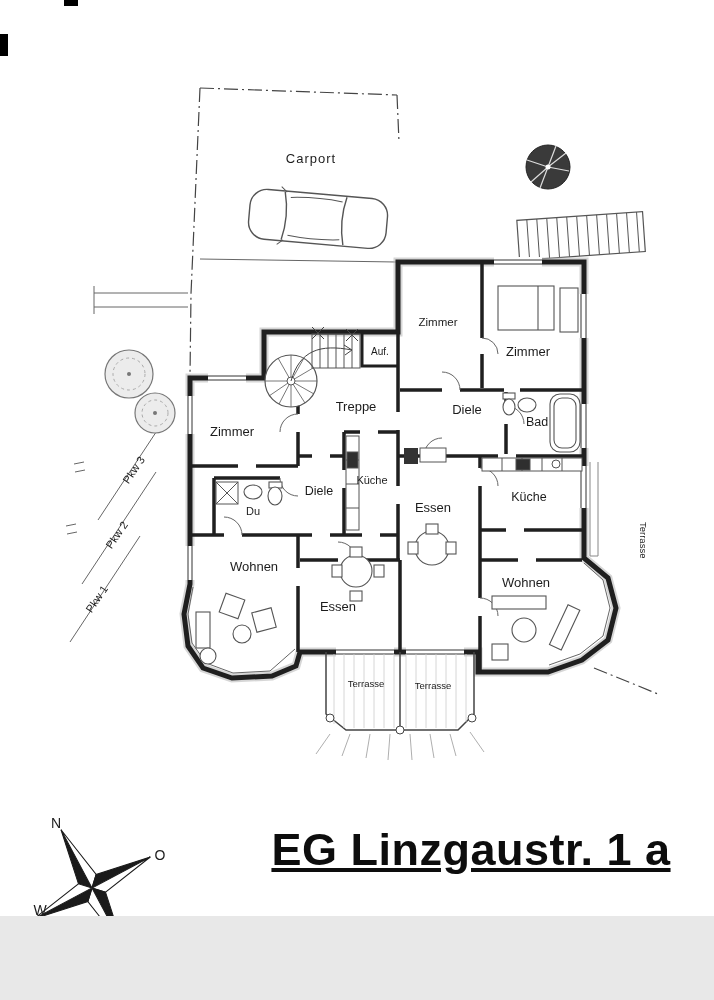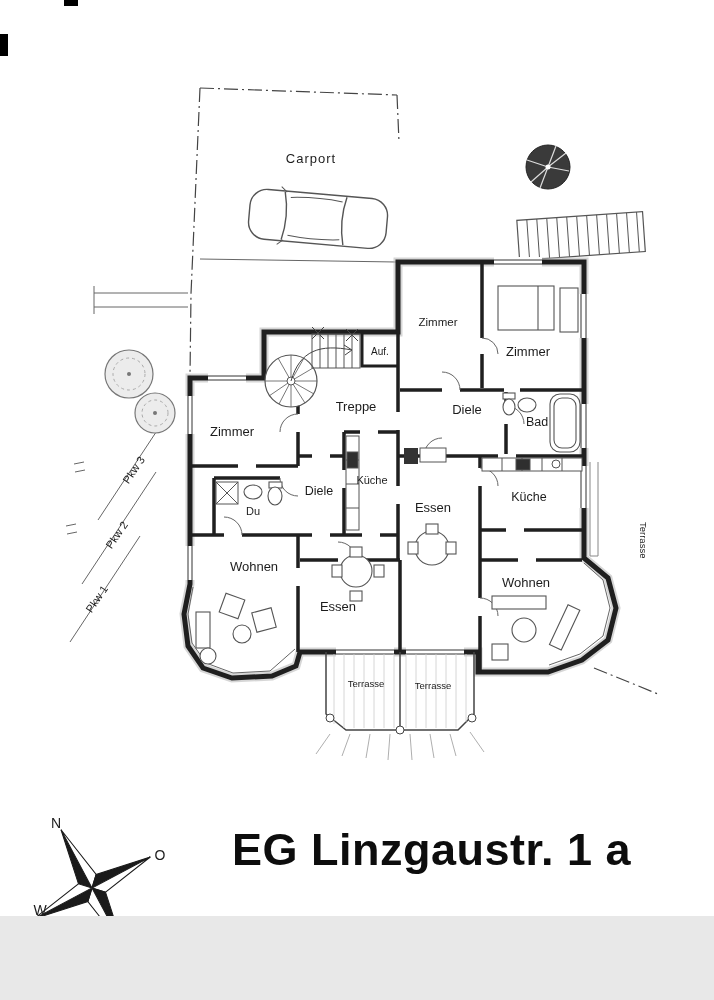--- a/index.html
+++ b/index.html
@@ -1,22 +1,22 @@
 <!DOCTYPE html>
 <html><head>
 <meta charset="utf-8">
 <style>
   html,body{margin:0;padding:0;background:#e8e8e8;}
   .page{position:relative;width:714px;height:916px;background:#ffffff;overflow:hidden;
         font-family:"Liberation Sans",sans-serif;}
   .plan-svg{position:absolute;left:0;top:0;}
   .plan-svg text{font-family:"Liberation Sans",sans-serif;fill:#1c1c1c;}
-  .title-block{position:absolute;left:232px;top:818px;width:478px;
+  .title-block{position:absolute;left:232px;top:818px;width:478px;text-align:center;
                color:#0d0d0d;font-weight:600;font-size:45px;line-height:1.42;
-               letter-spacing:0.5px;}
+               letter-spacing:0.5px;text-decoration:underline;}
 </style>
 </head>
 <body>
 
 <div class="page">
 
 <svg class="plan-svg" width="714" height="1000" viewBox="0 0 714 1000">
 
   <rect x="64" y="0" width="14" height="6" fill="#000"></rect>
   <rect x="0" y="34" width="8" height="22" fill="#000"></rect>

